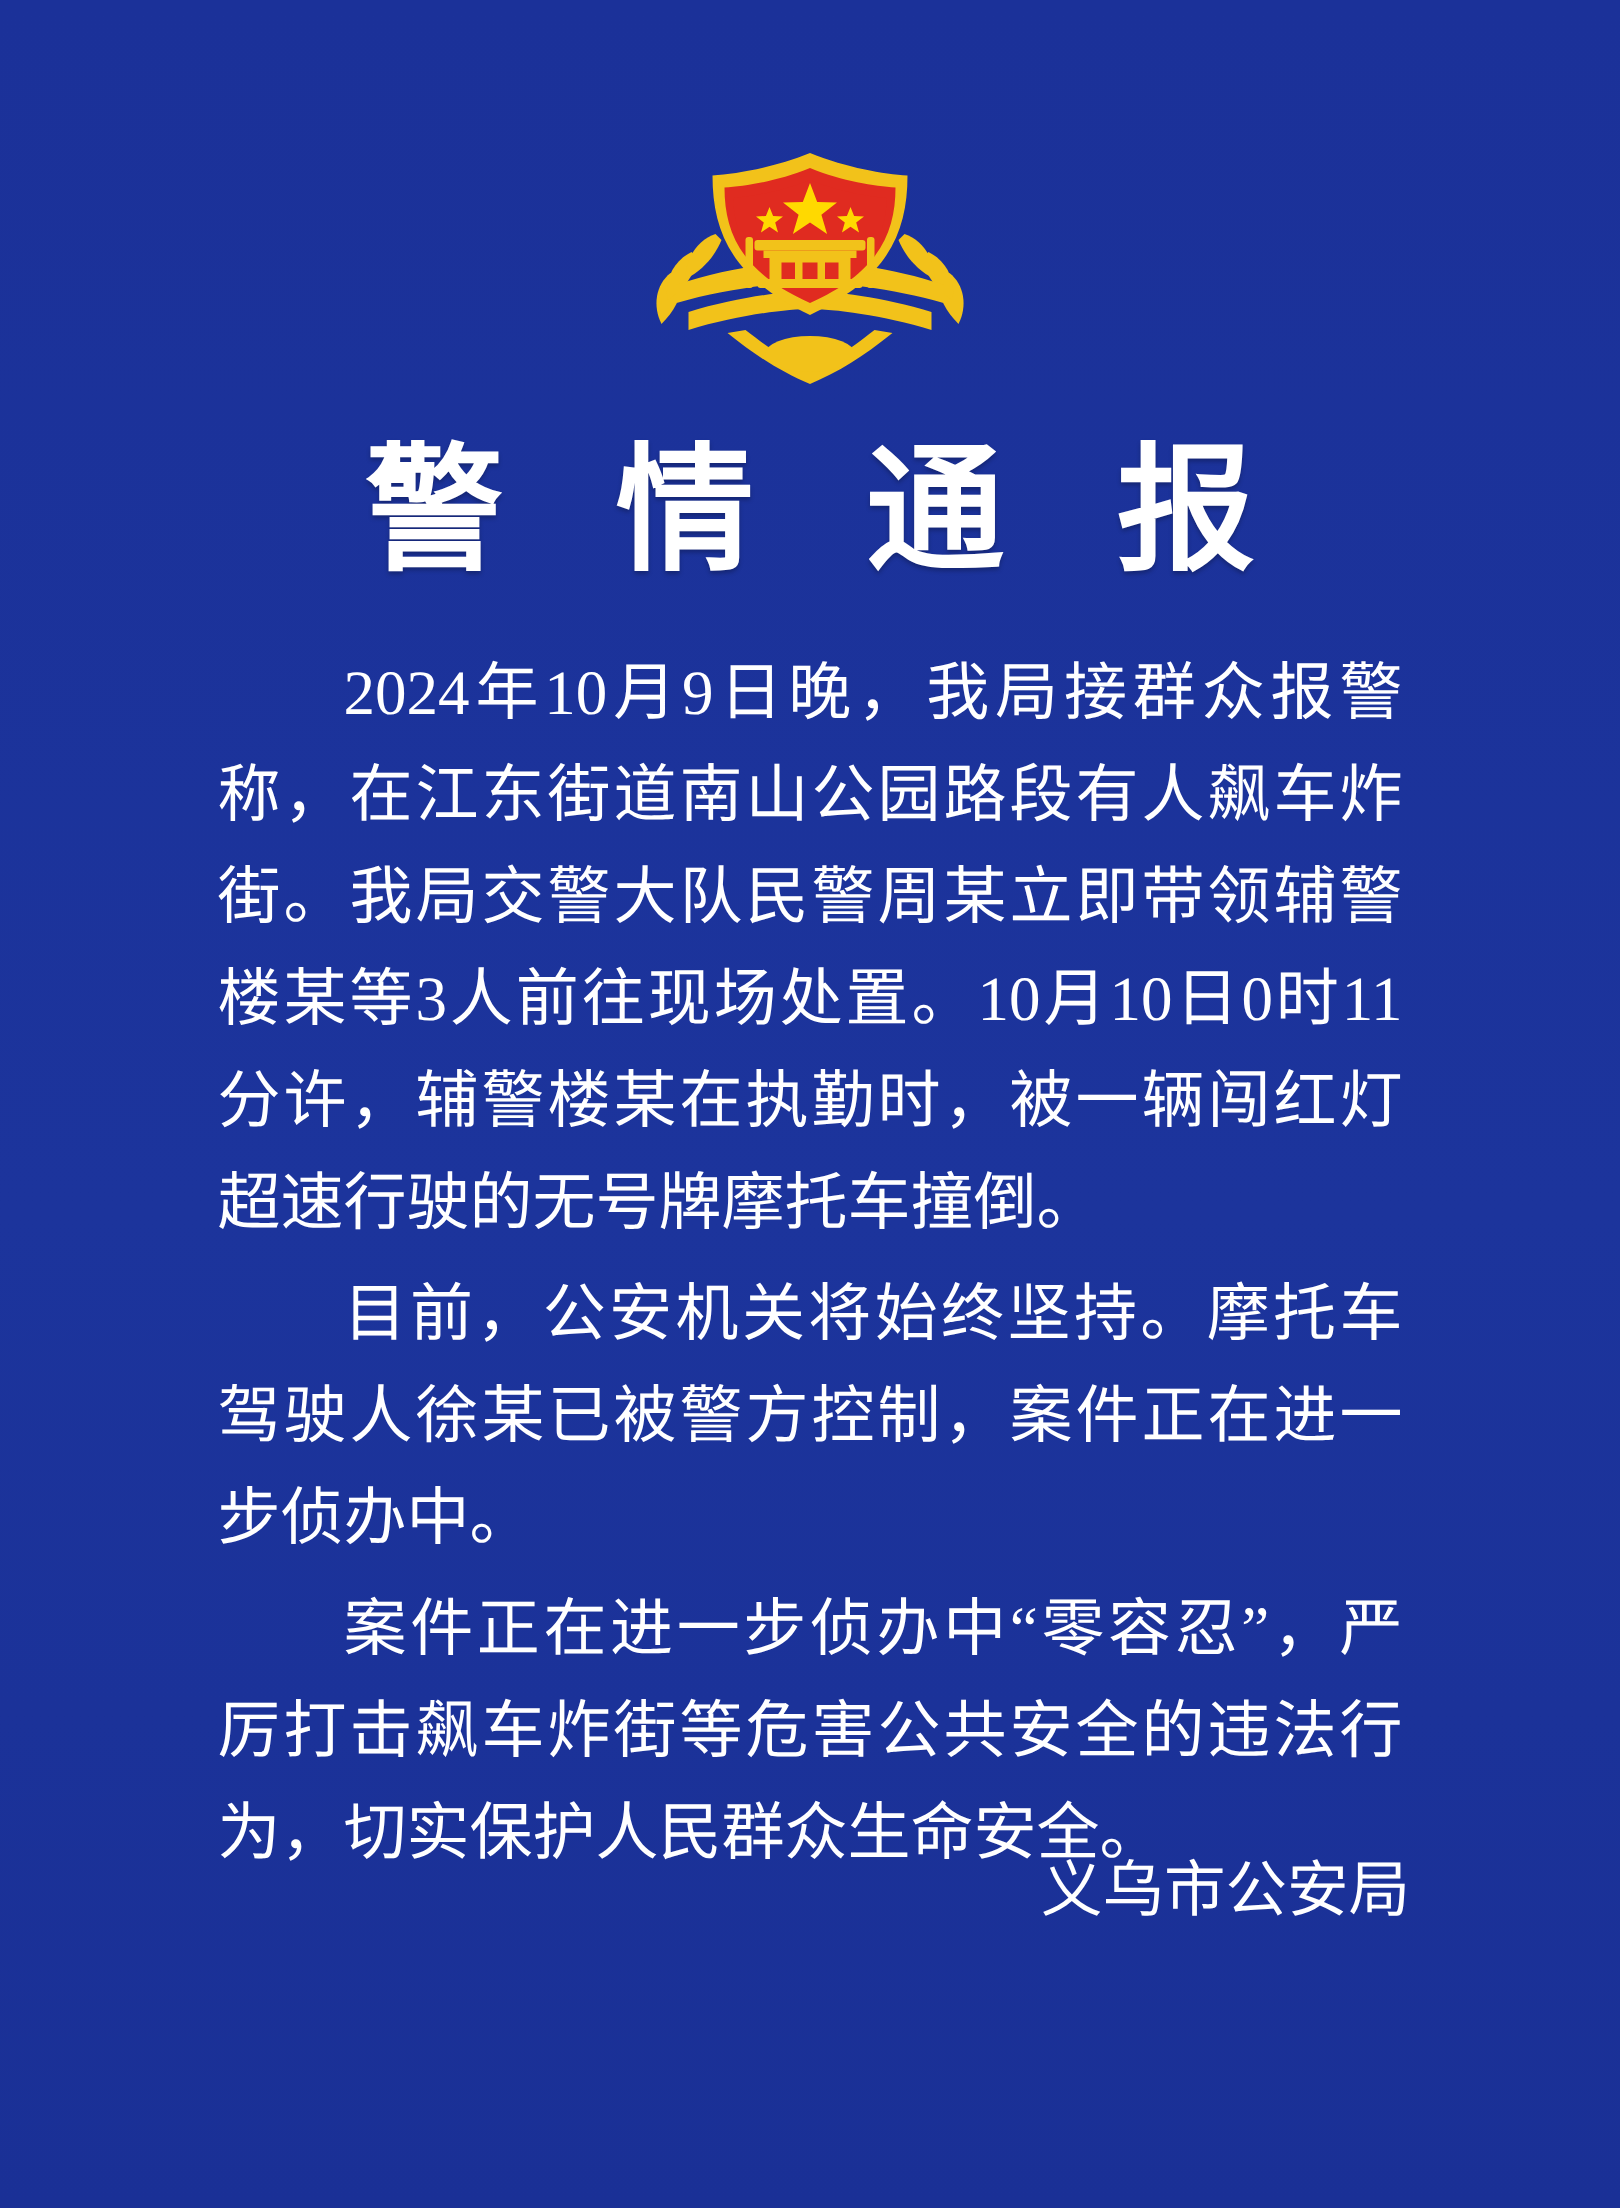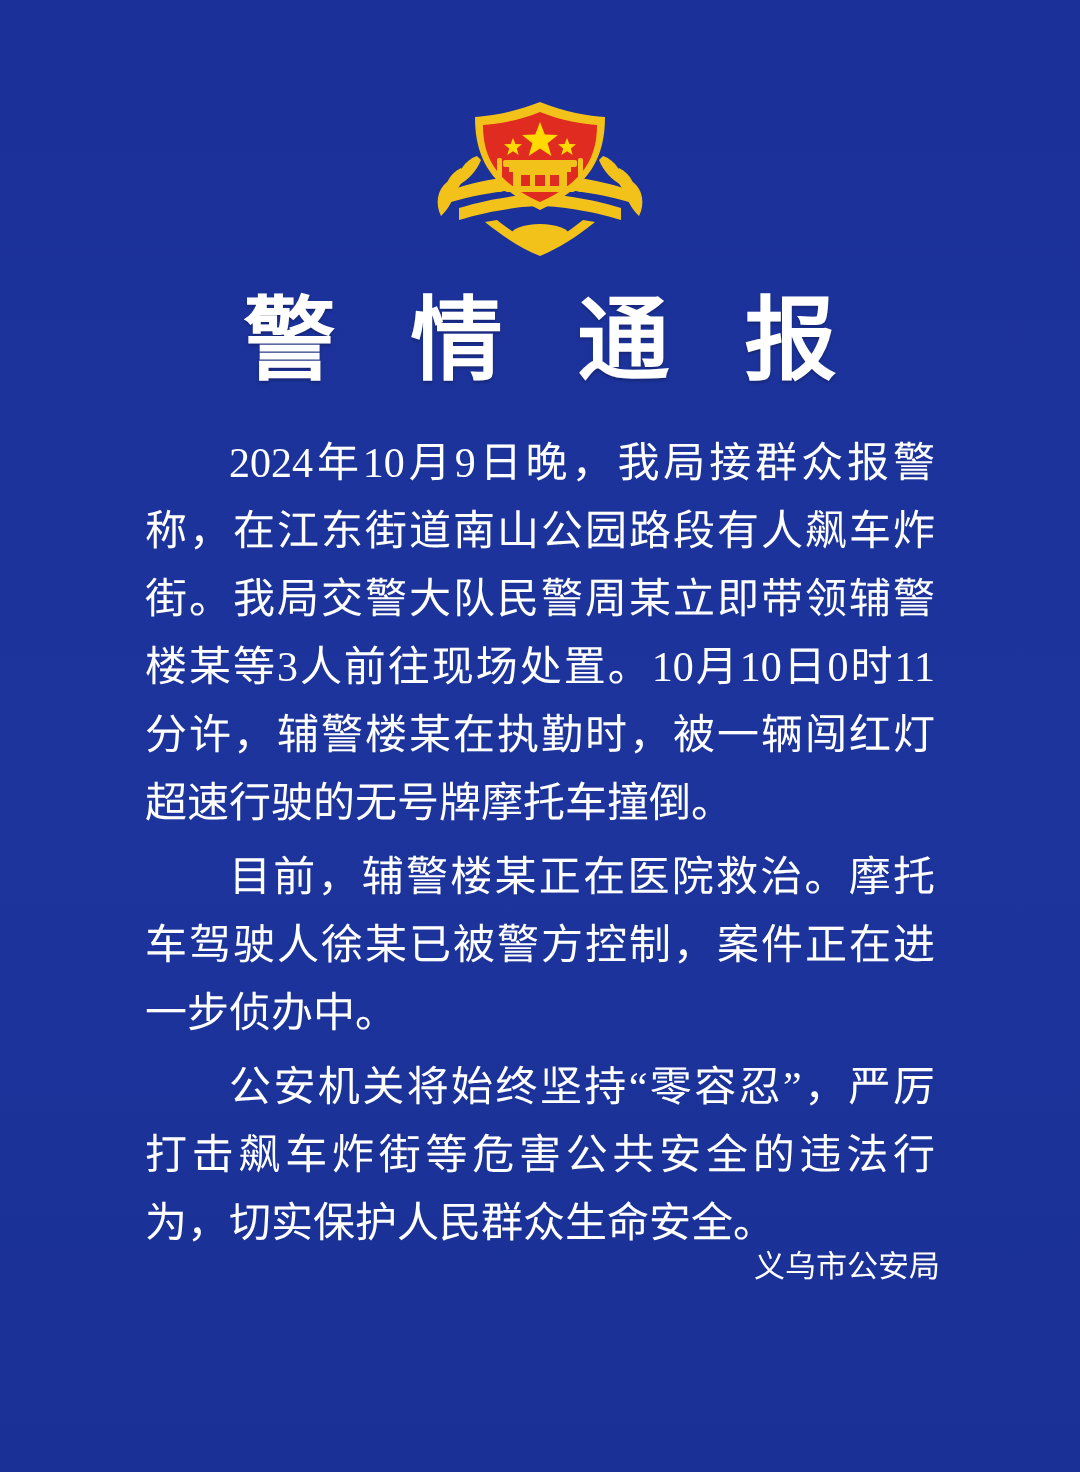--- a/index.html
+++ b/index.html
@@ -72,24 +72,24 @@
     margin: 0 0 6px 0;
     text-indent: 2em;
   }
 
   
   .signature {
     position: absolute;
     right: 140px;
     bottom: 178px;
     text-align: right;
-    font-size: 31px;
+    font-size: 41px;
     line-height: 1.6;
     color: #ffffff;
-    font-family: Liberation Mono, monospace;
+    font-family: Liberation Serif, serif;
   }
   .signature div {
     margin: 0;
   }
 </style>
 </head>
 <body>
 
 <div class="page">
 
@@ -144,21 +144,21 @@
           <rect x="153" y="72" width="5" height="34" rx="2"></rect>
         </g>
       </svg>
     </div>
   </div>
 
   <div class="title">警 情 通 报</div>
 
   <div class="body-text">
     <p>2024年10月9日晚，我局接群众报警称，在江东街道南山公园路段有人飙车炸街。我局交警大队民警周某立即带领辅警楼某等3人前往现场处置。10月10日0时11分许，辅警楼某在执勤时，被一辆闯红灯超速行驶的无号牌摩托车撞倒。</p>
-    <p>目前，辅警楼某正在医院救治。摩托车驾驶人徐某已被警方控制，案件正在进一步侦办中。</p>
-    <p>公安机关将始终坚持“零容忍”，严厉打击飙车炸街等危害公共安全的违法行为，切实保护人民群众生命安全。</p>
+    <p>目前，公安机关将始终坚持。摩托车驾驶人徐某已被警方控制，案件正在进一步侦办中。</p>
+    <p>案件正在进一步侦办中“零容忍”，严厉打击飙车炸街等危害公共安全的违法行为，切实保护人民群众生命安全。</p>
   </div>
 
   <div class="signature">
     <div>义乌市公安局</div>
   </div>
 
 </div>
 
 </body></html>

